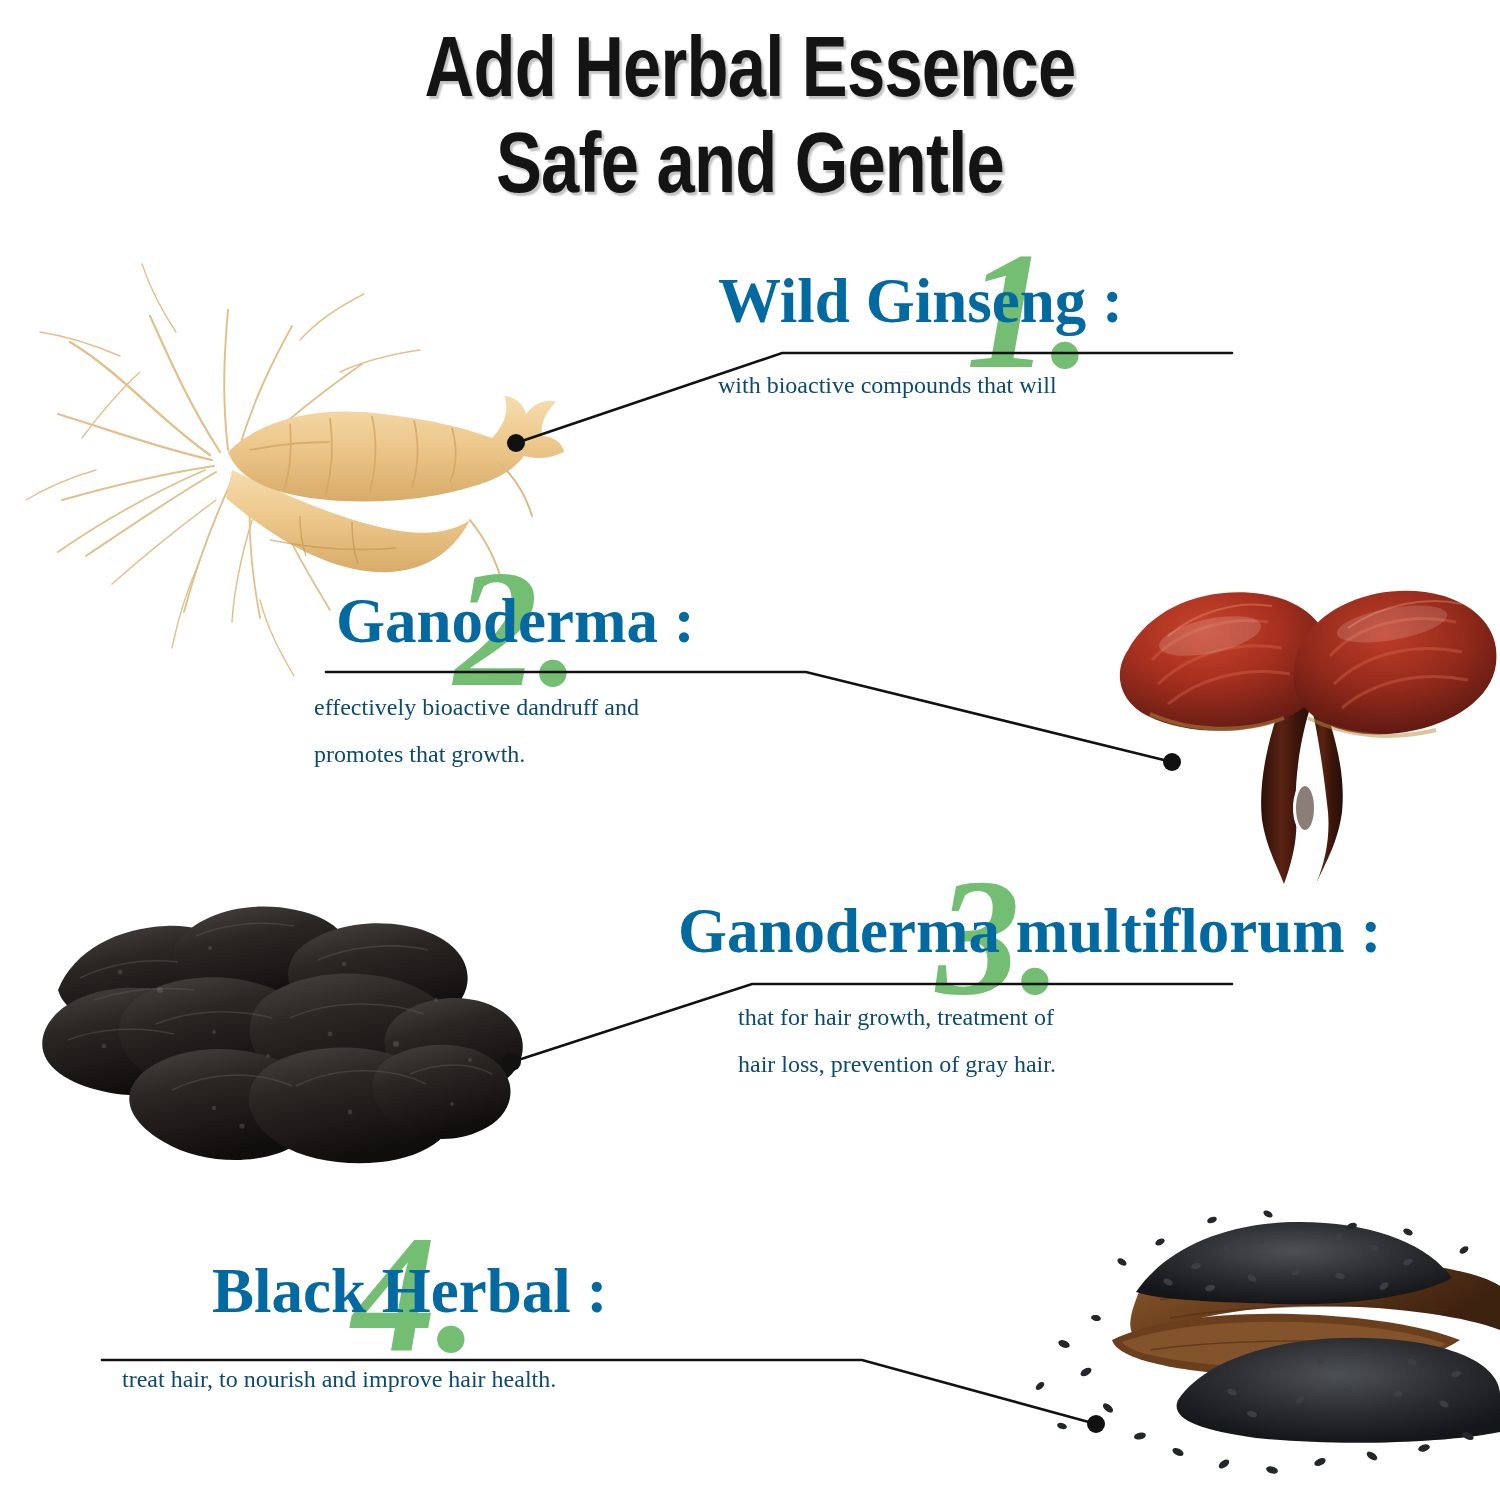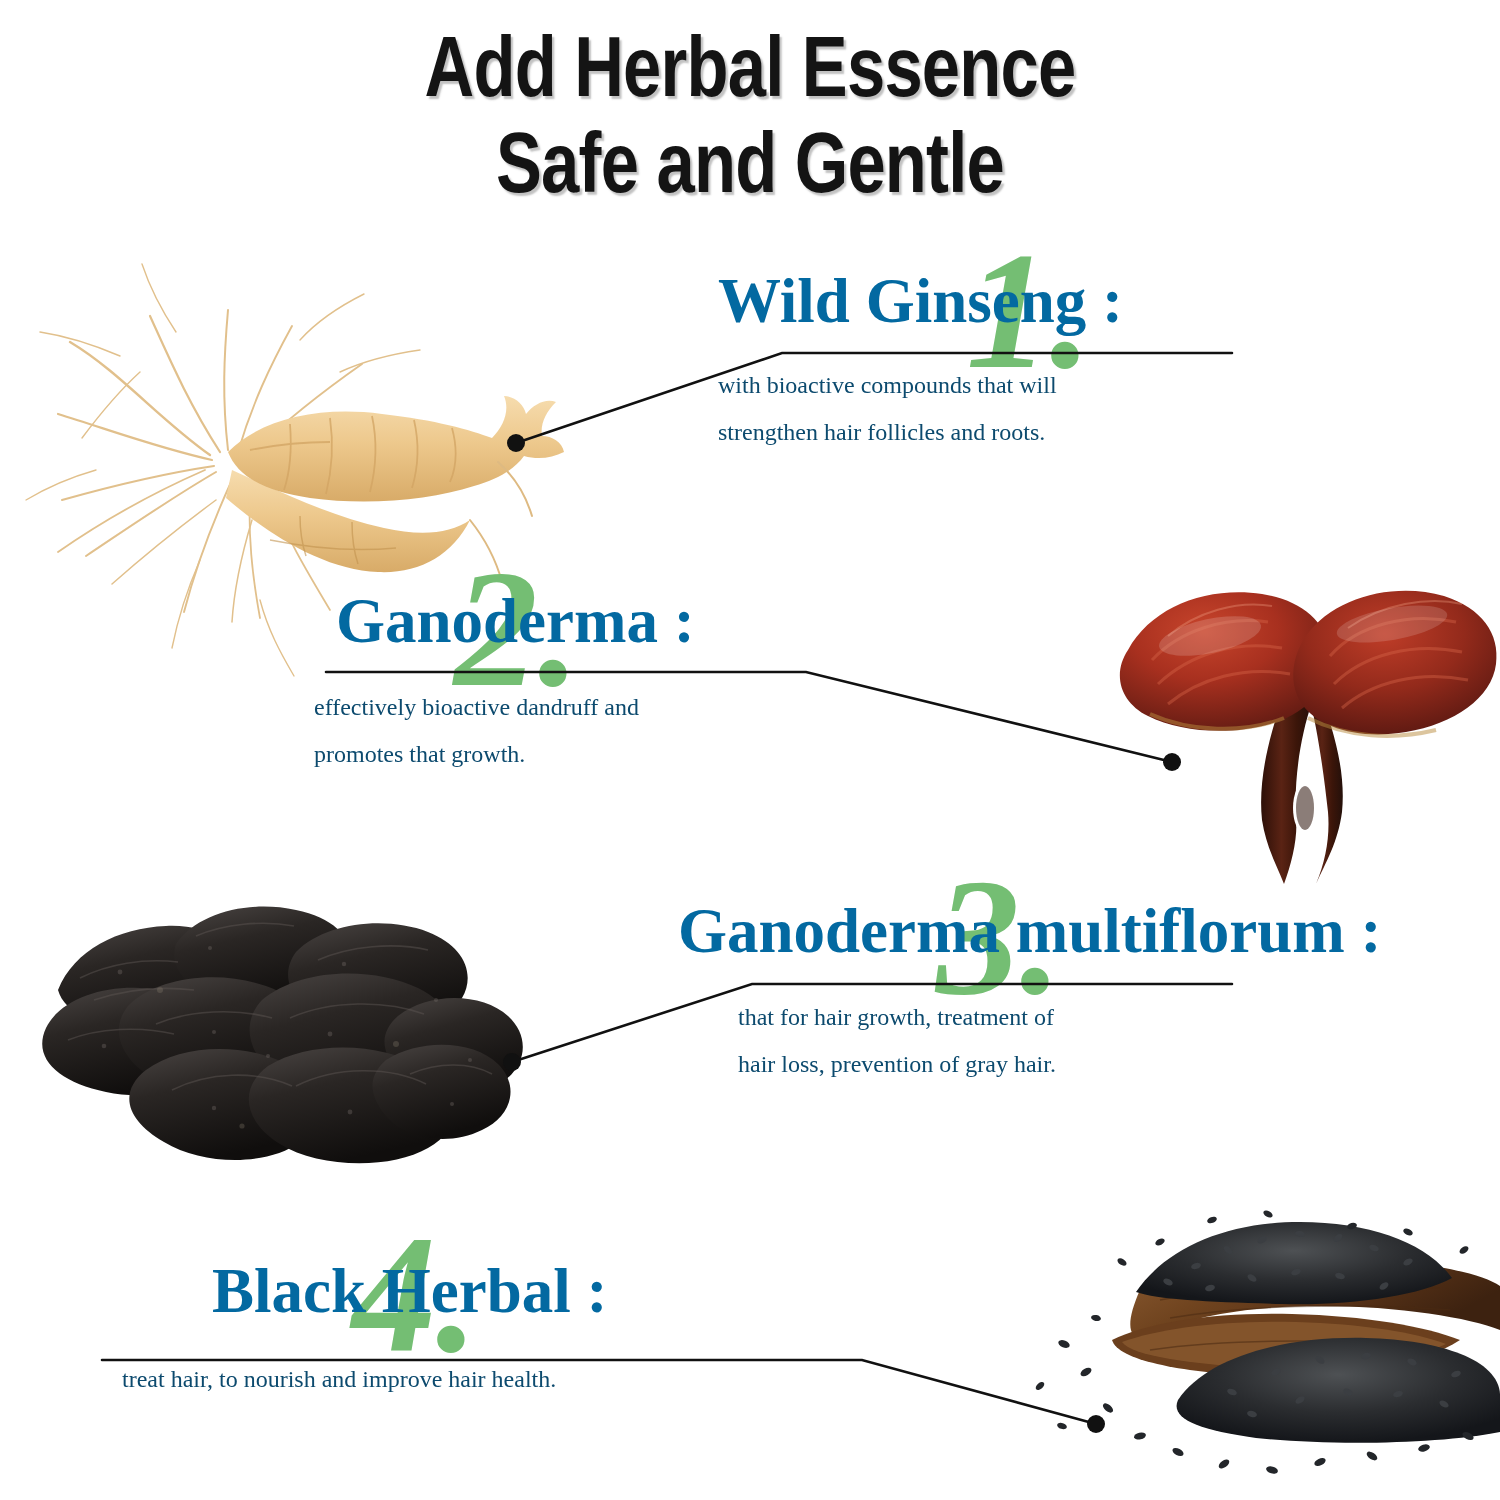--- a/index.html
+++ b/index.html
@@ -314,21 +314,20 @@
     <div class="tline" id="tline1">Add Herbal Essence</div>
     <div class="tline" id="tline2">Safe and Gentle</div>
   </div>
 
   <div class="block" style="left:718px;top:268px;">
     <div class="headwrap">
       <span class="num" style="left:248px;top:-42px;">1.</span>
       <div class="head">Wild Ginseng :</div>
     </div>
     <div class="body" style="margin-top:28px;">with bioactive compounds that will</div>
-    <div class="body">strengthen hair follicles and roots.</div>
   </div>
 
   <div class="block" style="left:336px;top:588px;">
     <div class="headwrap">
       <span class="num" style="left:118px;top:-44px;">2.</span>
       <div class="head">Ganoderma :</div>
     </div>
     <div class="body" style="margin-top:30px;margin-left:-22px;">effectively bioactive dandruff and</div>
     <div class="body" style="margin-left:-22px;">promotes that growth.</div>
   </div>

